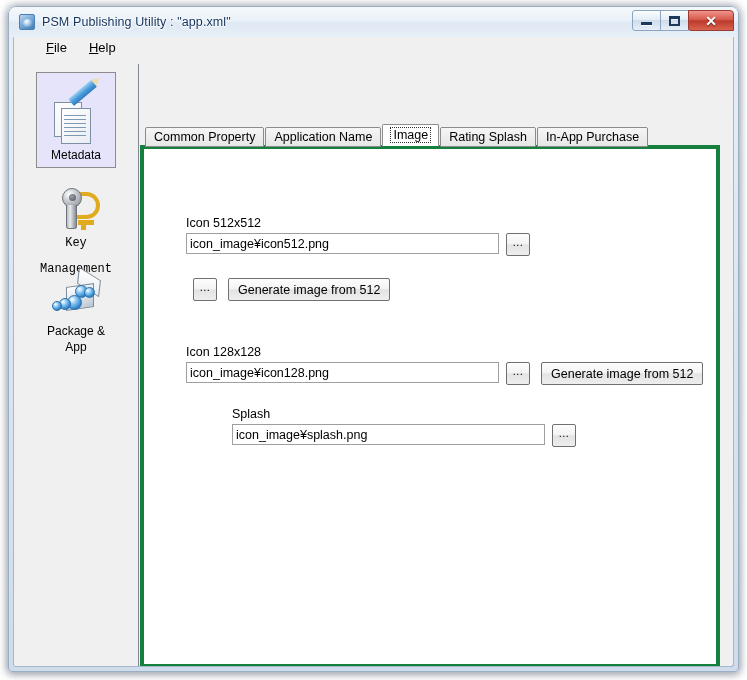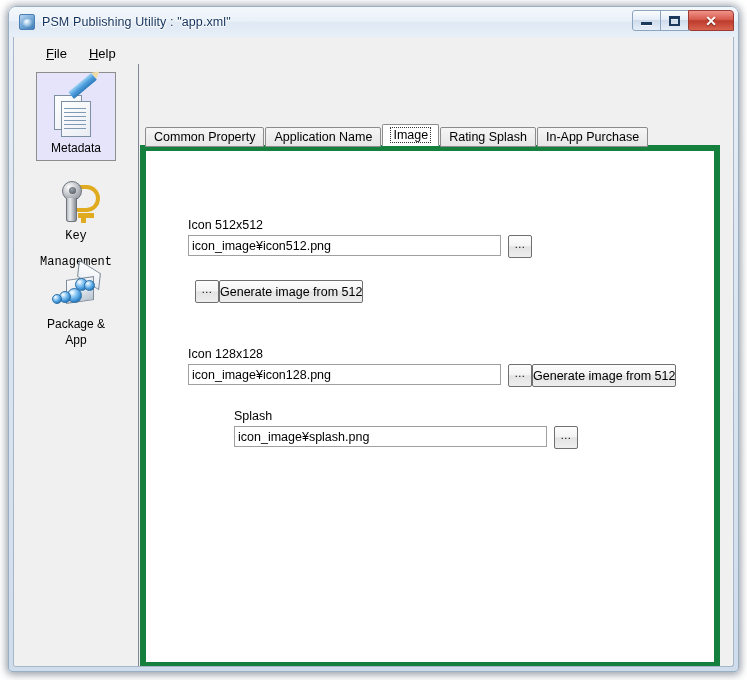--- a/index.html
+++ b/index.html
@@ -108,21 +108,21 @@
     border: 1px solid #a7b6c8;
     border-top: none;
     border-radius: 0 0 3px 3px;
     overflow: hidden;
   }
 
   
   #menubar {
     position:absolute; left:0; top:0; width:100%; height:27px;
     background:#f0f0f0;
-    display:flex; align-items:flex-end;
+    display:flex; align-items:flex-start;
   }
   .menu-item {
     padding: 3px 11px;
     font-size: 13px;
     color: #000;
     cursor: default;
   }
   .menu-item:first-child { margin-left: 21px; }
   .menu-item u { text-decoration: underline; }
 
@@ -136,21 +136,21 @@
     position:absolute; left: 124px; top: 27px;
     width:1px; height: 603px;
     background:#7f8694;
   }
   .side-item {
     position:absolute;
     width: 80px;
     left: 22px;
     text-align:center;
     cursor: default;
-    padding: 13px 0 5px 0;
+    padding: 20px 0 5px 0;
   }
   .side-item.selected {
     background: #e5e4fb;
     border: 1px solid #8d8d8d;
   }
   .side-label {
     font-size: 12px;
     color:#000;
     line-height: 14px;
     display:block;
@@ -287,21 +287,21 @@
     border: 1px dotted #333;
     padding: 0 2px;
     display:block;
     line-height: 14px;
   }
   #tabpanel {
     position:absolute;
     left: 1px; top: 81px;
     width: 580px; height: 523px;
     background:#ffffff;
-    border: 6px solid #15803d;
+    border: 4px solid #15803d;
   }
 
   
   .field-group { position:absolute; }
   .field-label {
     font-size: 12.5px;
     color:#000;
     margin-bottom: 3px;
     display:block;
     white-space:nowrap;
@@ -331,21 +331,22 @@
   }
   .btn-dots {
     width: 24px; height: 23px;
     margin-left: 7px;
     font-size: 11px;
     padding-bottom: 5px;
     letter-spacing: .5px;
   }
   .btn-gen {
     height: 23px;
-    padding: 0 0;
+    padding: 0 9px;
+    margin-left: 11px;
   }
 
   #savebar {
     position:absolute;
     left: 125px; top: 630px;
   }
 </style>
 </head>
 <body>
 

